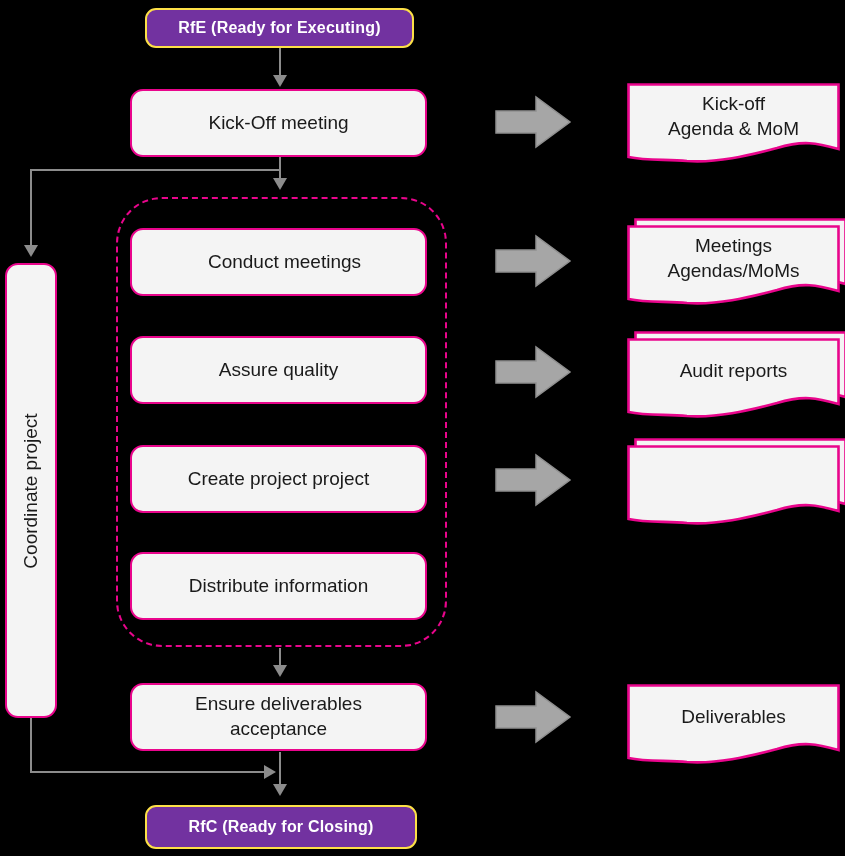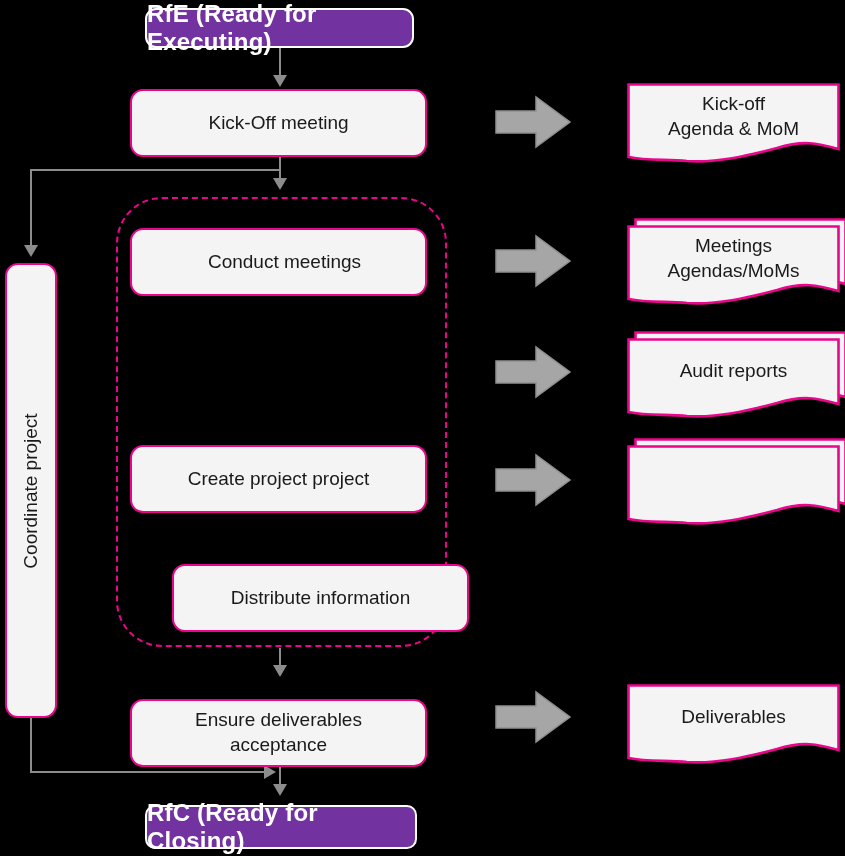--- a/index.html
+++ b/index.html
@@ -2,33 +2,33 @@
 <html><head>
 <meta charset="utf-8">
 <style>
   html,body{margin:0;padding:0;background:#000;}
   #canvas{
     position:relative;width:845px;height:856px;background:#000;overflow:hidden;
     font-family:"Liberation Sans", sans-serif;
   }
   
   .pill{
-    position:absolute;background:#7232A0;border:2px solid #ffffff;border-radius:11px;
+    position:absolute;background:#7232A0;border:2px solid #fde047;border-radius:11px;
     display:flex;align-items:center;justify-content:center;
-    color:#fff;font-size:24px;font-weight:bold;letter-spacing:.2px;
+    color:#fff;font-size:16px;font-weight:bold;letter-spacing:.2px;
     box-sizing:border-box;
   }
   
   .proc{
     position:absolute;left:130px;width:297px;height:68px;
     background:#F4F4F4;border:2.5px solid #E9058C;border-radius:13px;
     display:flex;align-items:center;justify-content:center;text-align:center;
     color:#1a1a1a;font-size:19px;line-height:1.3;box-sizing:border-box;
   }
-  .proc.wrap{padding:12px 45px;margin-top:16px;}
+  .proc.wrap{padding:12px 45px;}
   
   .group-dashed{
     position:absolute;left:116px;top:197px;width:331px;height:450px;
     border:2px dashed #E9058C;border-radius:46px;box-sizing:border-box;
   }
   
   .sidebar{
     position:absolute;left:5px;top:263px;width:52px;height:455px;
     background:#F4F4F4;border:2.5px solid #E9058C;border-radius:13px;
     box-sizing:border-box;display:flex;align-items:center;justify-content:center;
@@ -82,36 +82,39 @@
 
   <div class="proc node" style="top:89px;">
     <span>Kick-Off meeting</span>
   </div>
 
   <div class="group-dashed node"></div>
 
   <div class="proc node" style="top:228px;padding-left:12px;">
     <span>Conduct meetings</span>
   </div>
+  <div class="proc node" style="top:336px;">
+    <span>Assure quality</span>
+  </div>
   <div class="proc node" style="top:445px;">
     <span>Create project project</span>
   </div>
-  <div class="proc node" style="top:564px;margin-left:42px;">
+  <div class="proc node" style="top:552px;">
     <span>Distribute information</span>
   </div>
 
   <div class="proc wrap node" style="top:683px;">
     <span>Ensure deliverables acceptance</span>
   </div>
 
   <div class="sidebar node">
     <span class="vtext">Coordinate project</span>
   </div>
 
-  <div class="pill node" style="left:145px;top:805px;width:272px;height:44px;border-radius:10px;">
+  <div class="pill node" style="left:145px;top:805px;width:272px;height:44px;">
     <span>RfC (Ready for Closing)</span>
   </div>
 
   <div class="doc single node" style="top:81px;">
     <svg width="222" height="92" viewBox="0 0 222 92">
       <path transform="translate(0,2)" d="M1.5,1.5 L211.5,1.5 L211.5,66 C190,60 176,57 150,65 C120,73 90,80 60,78 C40,76 20,78 1.5,74 Z" fill="#F4F4F4" stroke="#E9058C" stroke-width="2.6"></path>
     </svg>
     <div class="doc-label">
       <div>Kick-off</div>
       <div>Agenda &amp; MoM</div>

